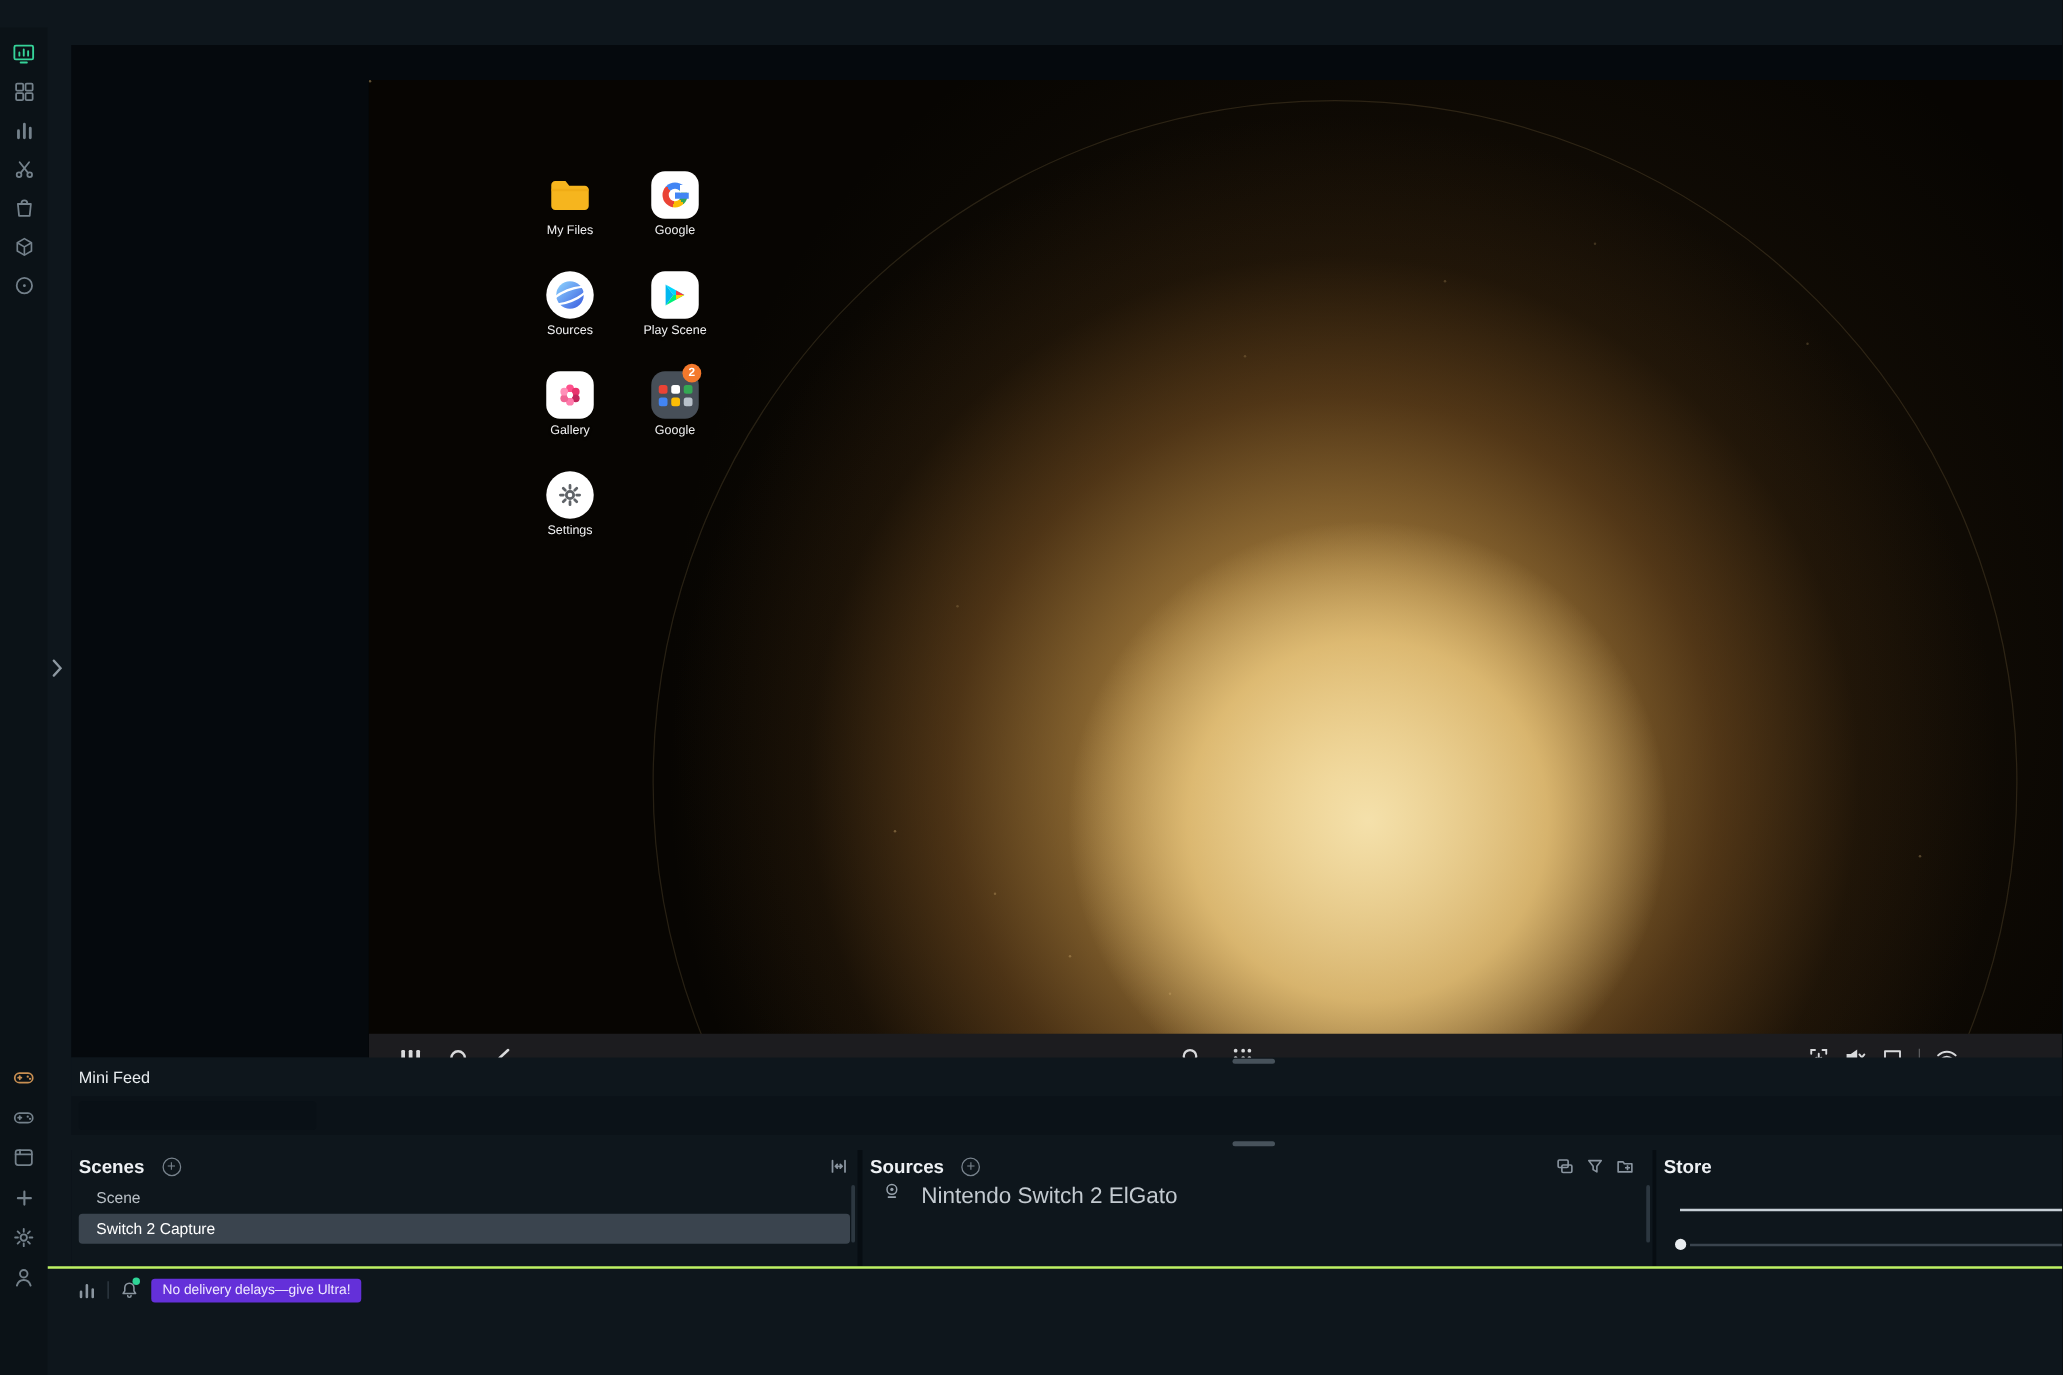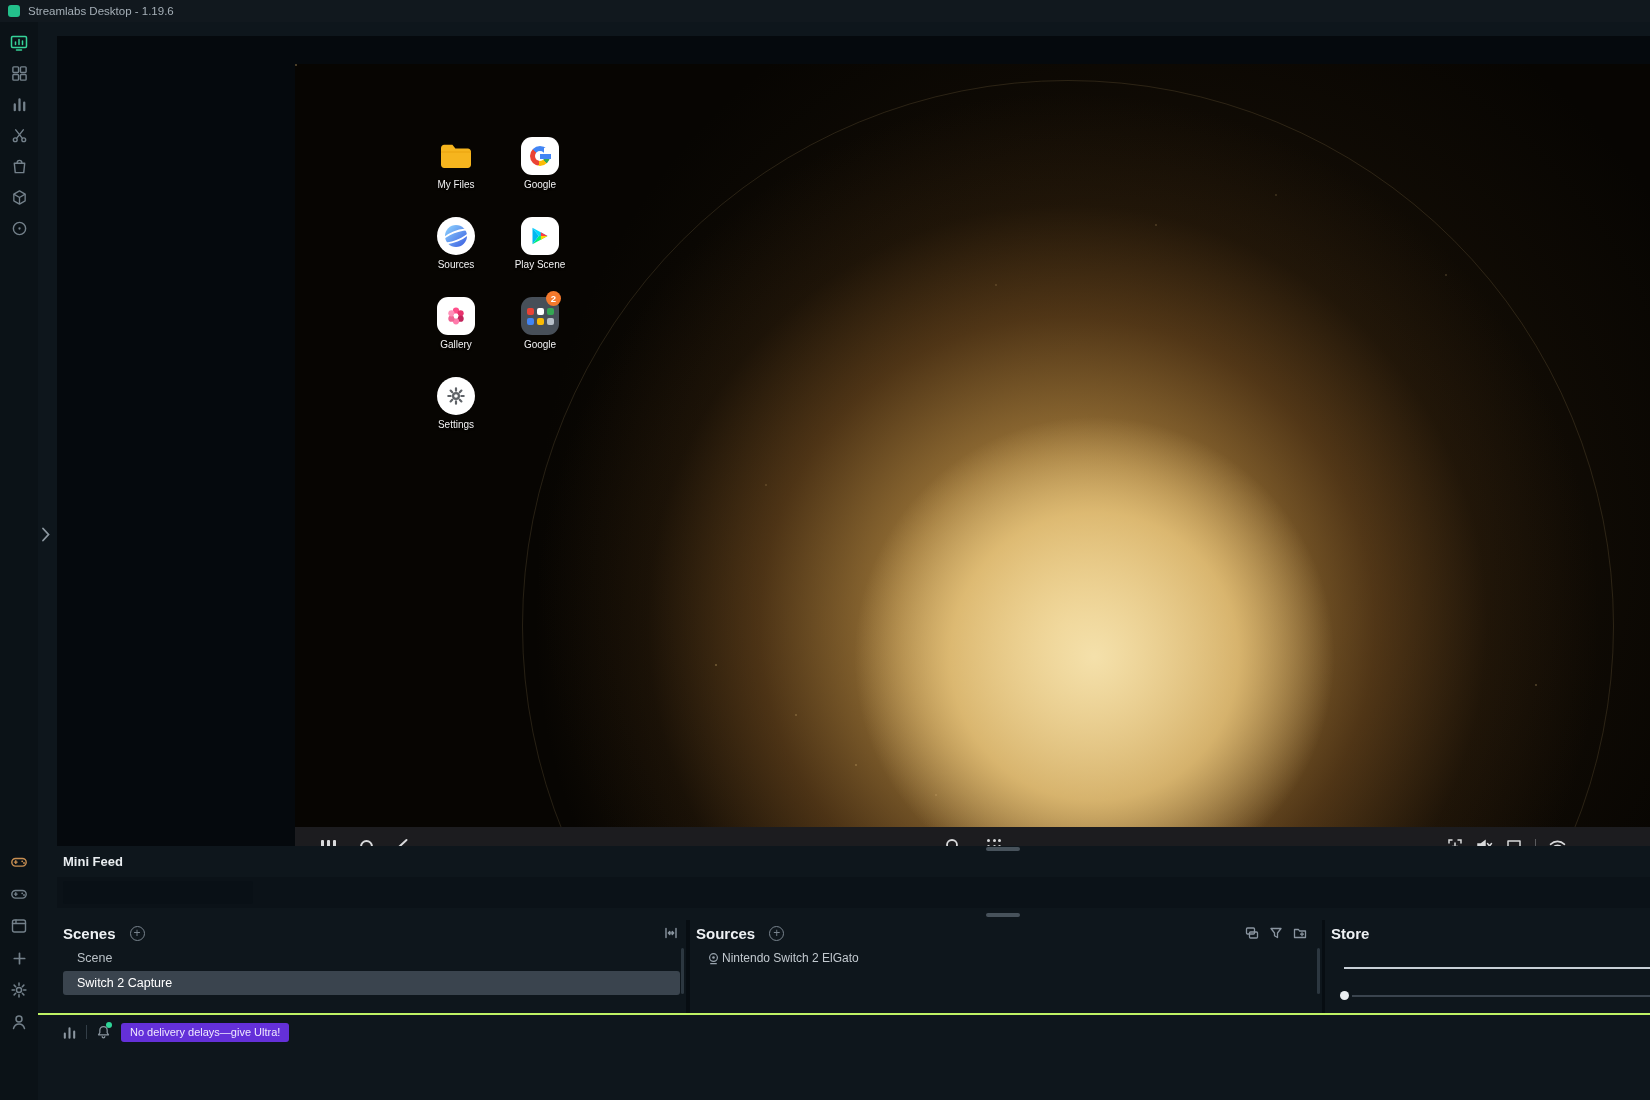--- a/index.html
+++ b/index.html
@@ -63,40 +63,40 @@
   .homec{width:13px;height:13px;border:2px solid #d9dadc;border-radius:50%}
   .dots9{display:grid;grid-template-columns:repeat(3,3px);grid-auto-rows:3px;gap:2.5px}
   .dots9 span{width:3px;height:3px;border-radius:50%;background:#d9dadc;display:block}
   .vsep{width:1px;height:14px;background:#5a5b5e}
 
   
   .chev{position:absolute;left:38px;top:522px;width:15px;height:24px;display:flex;align-items:center;justify-content:center;color:#8d98a1;cursor:pointer;background:none;border:none}
 
   
   .mfh{position:absolute;left:57px;top:846px;width:1593px;height:31px;background:#0e161c;display:flex;align-items:center;padding-left:6px}
-  .mfh .t{font-size:13px;font-weight:700;color:#e9edf0}
+  .mfh .t{font-size:13px;font-weight:400;color:#e9edf0}
   .feedstrip{position:absolute;left:57px;top:877px;width:1593px;height:31px;background:#0b1218}
   .feedbox{position:absolute;left:6px;top:4px;width:190px;height:23px;border-radius:3px;background:#091016}
   .dragbar{position:absolute;width:34px;height:4px;border-radius:2px;background:#47525b;cursor:row-resize;z-index:5}
 
   
   .panels{position:absolute;left:57px;top:920px;width:1593px;height:93px;background:#070d12}
   .panel{position:absolute;top:0;bottom:0;background:#0e161c}
   .panel.scenes{left:0;width:629px}
   .panel.sources{left:633px;width:632px}
   .panel.mixer{left:1268px;width:325px}
   .phead{height:26px;display:flex;align-items:center;padding-left:6px}
   .ptitle{font-size:15px;font-weight:700;color:#eef1f4}
   .plus{width:15px;height:15px;border:1.4px solid #78838d;border-radius:50%;color:#78838d;display:flex;align-items:center;justify-content:center;margin-left:14px;cursor:pointer;font-size:12px;line-height:1}
   .plus::before{content:"+";margin-top:-1px}
   .hicon{color:#8a95a0;display:flex;align-items:center;justify-content:center;cursor:pointer}
   .rowlist{position:absolute;left:0;right:0;top:26px}
   .srow{height:24.5px;margin:0 6px;display:flex;align-items:center;padding:0 14px;font-size:12.5px;color:#b9c0c6;border-radius:3px;cursor:pointer}
   .srow.sel{background:#3a444e;color:#ffffff}
-  .orow{height:24.5px;display:flex;align-items:center;gap:2px;padding-left:17px;font-size:12px;color:#c3cad0;cursor:pointer}
+  .orow{height:24.5px;display:flex;align-items:flex-start;gap:17px;padding-left:17px;font-size:18px;color:#c3cad0;cursor:pointer}
   .orow .oic{color:#98a3ad;display:flex}
   .scrollhint{position:absolute;right:2px;top:28px;width:3px;height:46px;border-radius:2px;background:#2c3740}
   .srcacts{margin-left:auto;margin-right:15px;display:flex;gap:10px;align-items:center}
   .paneact{margin-left:auto;margin-right:8px}
   .meter{position:absolute;left:19px;top:47px;right:0;height:2px;background:#c7cfd6}
   .slidertrack{position:absolute;left:27px;top:75px;right:0;height:2px;background:#3a444e}
   .sliderknob{position:absolute;left:15px;top:71px;width:9px;height:9px;border-radius:50%;background:#e9edf0;cursor:pointer}
 
   
   .footer{position:absolute;left:38px;top:1013px;width:1612px;height:87px;background:#0e161c;border-top:2px solid #bef264}
@@ -104,24 +104,20 @@
   .fico{color:#8b96a0;display:flex;align-items:center;justify-content:center;cursor:pointer;position:relative}
   .fsep{width:1px;height:14px;background:#333e47;margin:0 9px}
   .belldot{position:absolute;right:-1px;top:-2px;width:6px;height:6px;border-radius:50%;background:#2fd597}
   .promo{background:#6430d9;color:#efe9ff;font-size:11px;padding:3.5px 9px;border-radius:3px;margin-left:10px;cursor:pointer;white-space:nowrap}
 </style>
 </head>
 <body>
 
 <div class="screen">
 
-  <div class="titlebar">
-    <span class="app-logo"></span>
-    <span class="win-title">Streamlabs Desktop - 1.19.6</span>
-  </div>
 
   <div class="sidebar">
     <div class="side-top">
       <span class="sicon active">
         <svg width="18" height="18" viewBox="0 0 18 18" fill="none" stroke="currentColor" stroke-width="1.5" stroke-linecap="round">
             <rect x="1.5" y="2.5" width="15" height="11" rx="1.2"></rect>
             <path d="M5.5 10.5V8M9 10.5V5.5M12.5 10.5V7"></path>
             <path d="M6.5 16h5"></path>
           </svg>
       </span>

